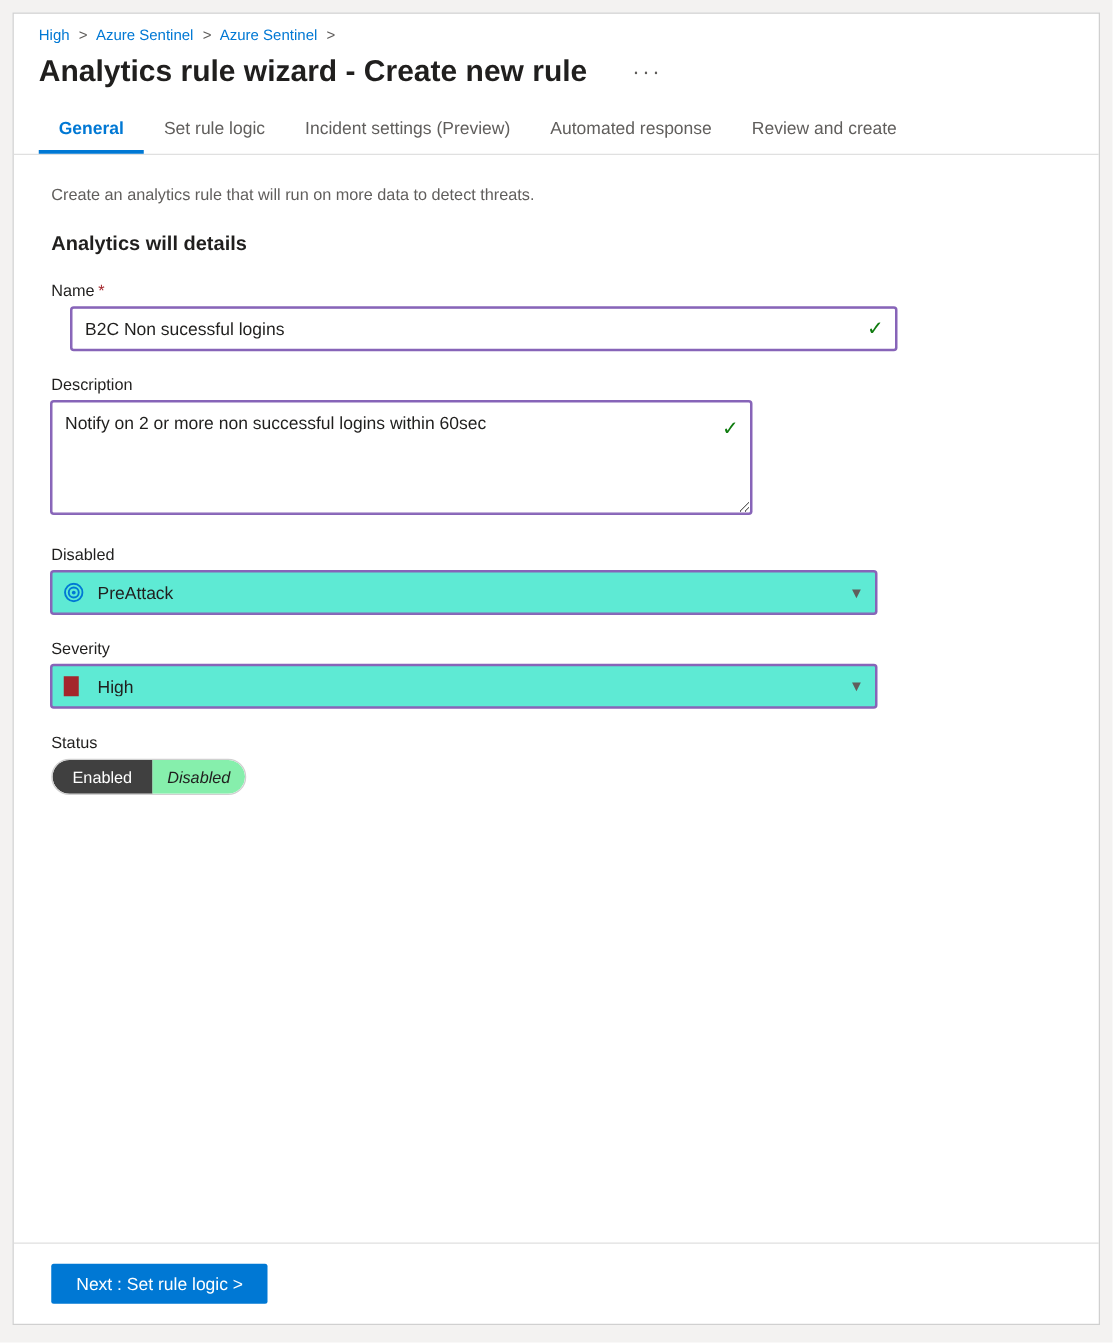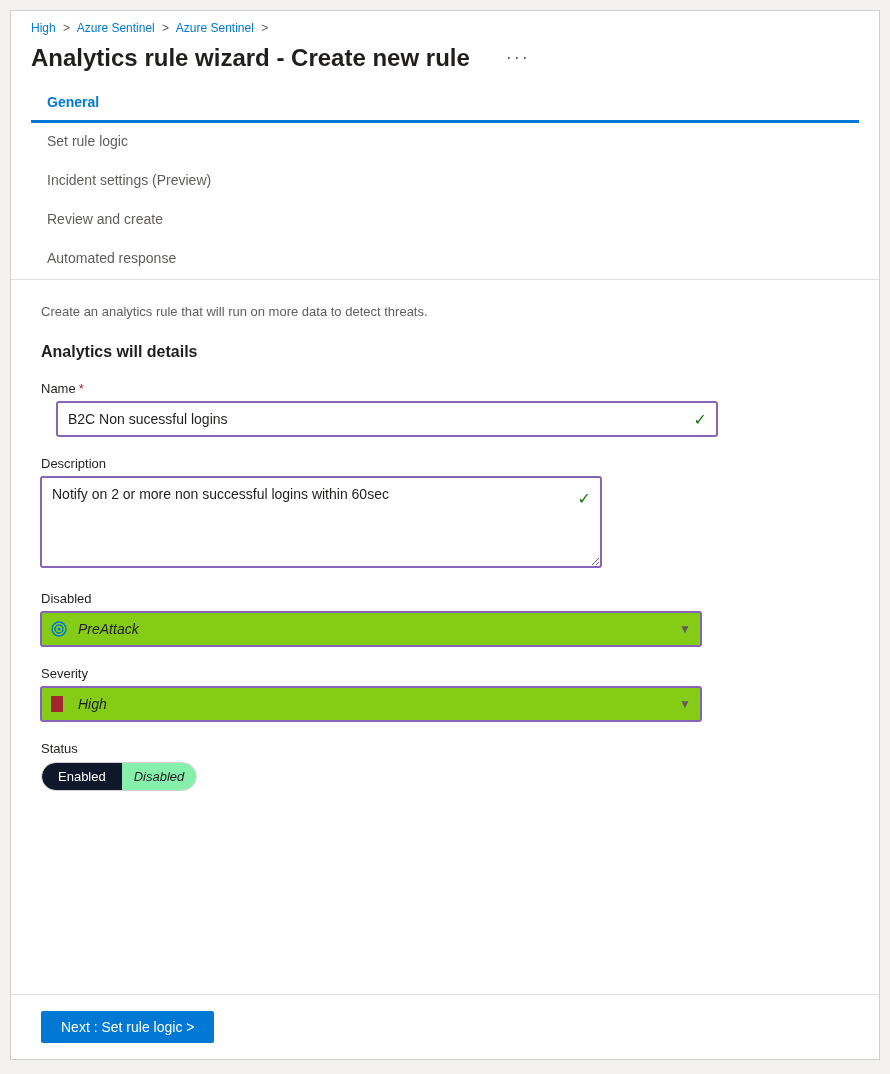--- a/index.html
+++ b/index.html
@@ -50,21 +50,20 @@
       background: none;
       border: none;
       padding: 4px 8px;
       letter-spacing: 2px;
     }
     .tabs-bar {
       display: flex;
       border-bottom: 1px solid #e0e0e0;
       padding: 0 20px;
       gap: 0;
-      flex-direction: column;
     }
     .tab-item {
       padding: 10px 16px;
       font-size: 14px;
       color: #605e5c;
       cursor: pointer;
       border-bottom: 3px solid transparent;
       white-space: nowrap;
     }
     .tab-item.active {
@@ -157,23 +156,22 @@
       border: 1px solid #8764b8;
       box-shadow: 0 0 0 1px #8764b8;
       border-radius: 2px;
       padding: 8px 36px 8px 36px;
       font-size: 14px;
       color: #201f1e;
       outline: none;
       font-family: 'Segoe UI', Arial, sans-serif;
       appearance: none;
       -webkit-appearance: none;
-      background: #84cc16;
-      cursor: pointer;
-      font-style: italic;
+      background: #5eead4;
+      cursor: pointer;
     }
     .select-icon-left {
       position: absolute;
       left: 10px;
       top: 50%;
       transform: translateY(-50%);
       width: 16px;
       height: 16px;
     }
     .select-chevron {
@@ -194,21 +192,21 @@
     }
     .status-toggle {
       display: flex;
       align-items: center;
       border: 1px solid #d0d0d0;
       border-radius: 20px;
       overflow: hidden;
       width: fit-content;
     }
     .toggle-enabled {
-      background: #0f172a;
+      background: #404040;
       color: #fff;
       padding: 6px 16px;
       font-size: 13px;
       font-weight: 500;
       border-radius: 20px 0 0 20px;
       cursor: pointer;
     }
     .toggle-disabled {
       background: #86efac;
       color: #201f1e;
@@ -258,22 +256,22 @@
 
   <div class="page-header">
     <h1 class="page-title">Analytics rule wizard - Create new rule</h1>
     <button class="ellipsis-btn">···</button>
   </div>
 
   <div class="tabs-bar">
     <div class="tab-item active">General</div>
     <div class="tab-item">Set rule logic</div>
     <div class="tab-item">Incident settings (Preview)</div>
+    <div class="tab-item">Automated response</div>
     <div class="tab-item">Review and create</div>
-    <div class="tab-item">Automated response</div>
   </div>
 
   <div class="content-area">
 
     <p class="description-text">Create an analytics rule that will run on more data to detect threats.</p>
 
     <h2 class="section-title">Analytics will details</h2>
 
     <div class="field-group">
       <div class="field-label">

